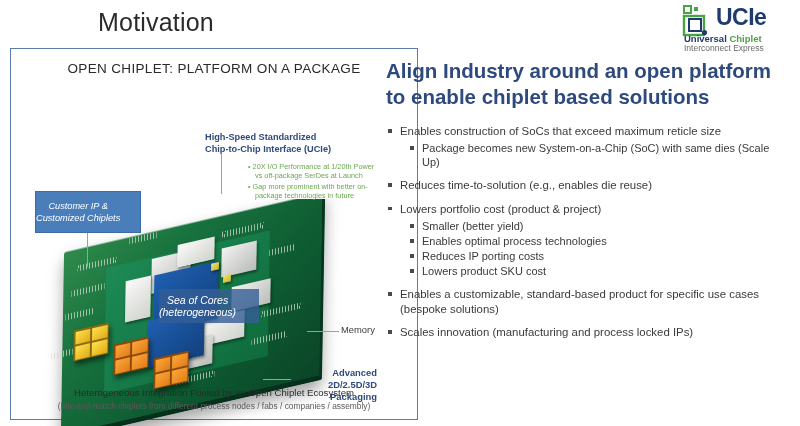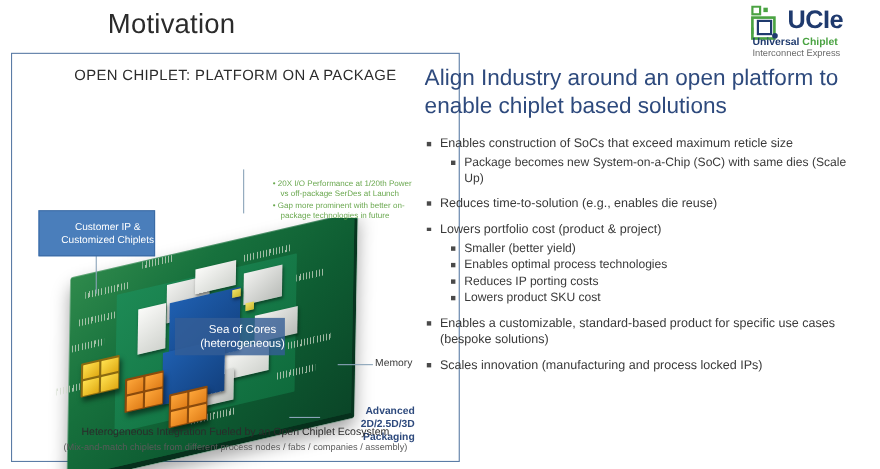--- a/index.html
+++ b/index.html
@@ -61,21 +61,21 @@
     font-size:9.4px;line-height:12px;color:#2e4a7d;font-weight:bold;
   }
 
   
   .lead{position:absolute;background:#8aa4b8;}
 
   
   .box-blue{
     position:absolute;background:#4a7ebb;border:1px solid #3b6ba5;
     color:#fff;text-align:center;display:flex;align-items:center;
-    justify-content:flex-end;line-height:12px;
+    justify-content:flex-start;line-height:12px;font-style:italic;
   }
   .box-customer{left:24px;top:142px;width:104px;height:40px;font-size:9.2px;}
   .box-sea{
     left:148px;top:240px;width:100px;height:34px;font-size:10.5px;
     background:rgba(52,94,150,.80);border:none;color:#fff;z-index:6;
   }
 
   
   .pkg-wrap{position:absolute;left:14px;top:150px;width:344px;height:232px;overflow:hidden;}
   .pkg{
@@ -131,21 +131,21 @@
     font-size:9.6px;color:#2b2b2b;
   }
   .cap2{
     position:absolute;left:0;right:0;bottom:8px;text-align:center;
     font-size:8.4px;color:#5a5a5a;margin-top:37px;
   }
 
   
   .right{position:absolute;left:386px;top:58px;width:404px;}
   .head-right{
-    font-size:20.5px;line-height:26px;color:#2e4a7d;font-weight:400;
+    font-size:20.5px;line-height:26px;color:#2e4a7d;font-weight:700;
     margin:0 0 14px 0;
   }
   ul.l1{list-style:none;margin:0;padding:0;}
   ul.l1>li{
     position:relative;padding-left:14px;margin-bottom:9px;
     font-size:11.4px;line-height:14.4px;color:#3a3a3a;
   }
   ul.l1>li::before{
     content:"";position:absolute;left:2px;top:5px;
     width:3.5px;height:3.5px;background:#4a4a4a;
@@ -258,20 +258,24 @@
       </span>
     </div>
 
     <div class="box-blue box-sea">
       <span>
         <span>Sea of Cores</span><br>
         <span>(heterogeneous)</span>
       </span>
     </div>
 
+    <div class="ann ann-ucie">
+      <span>High-Speed Standardized</span><br>
+      <span>Chip-to-Chip Interface (UCIe)</span>
+    </div>
 
     <div class="ann-green">
       <ul>
         <li>20X I/O Performance at 1/20th Power vs off-package SerDes at Launch</li>
         <li>Gap more prominent with better on-package technologies in future</li>
       </ul>
     </div>
 
     <div class="ann-memory">Memory</div>
 

